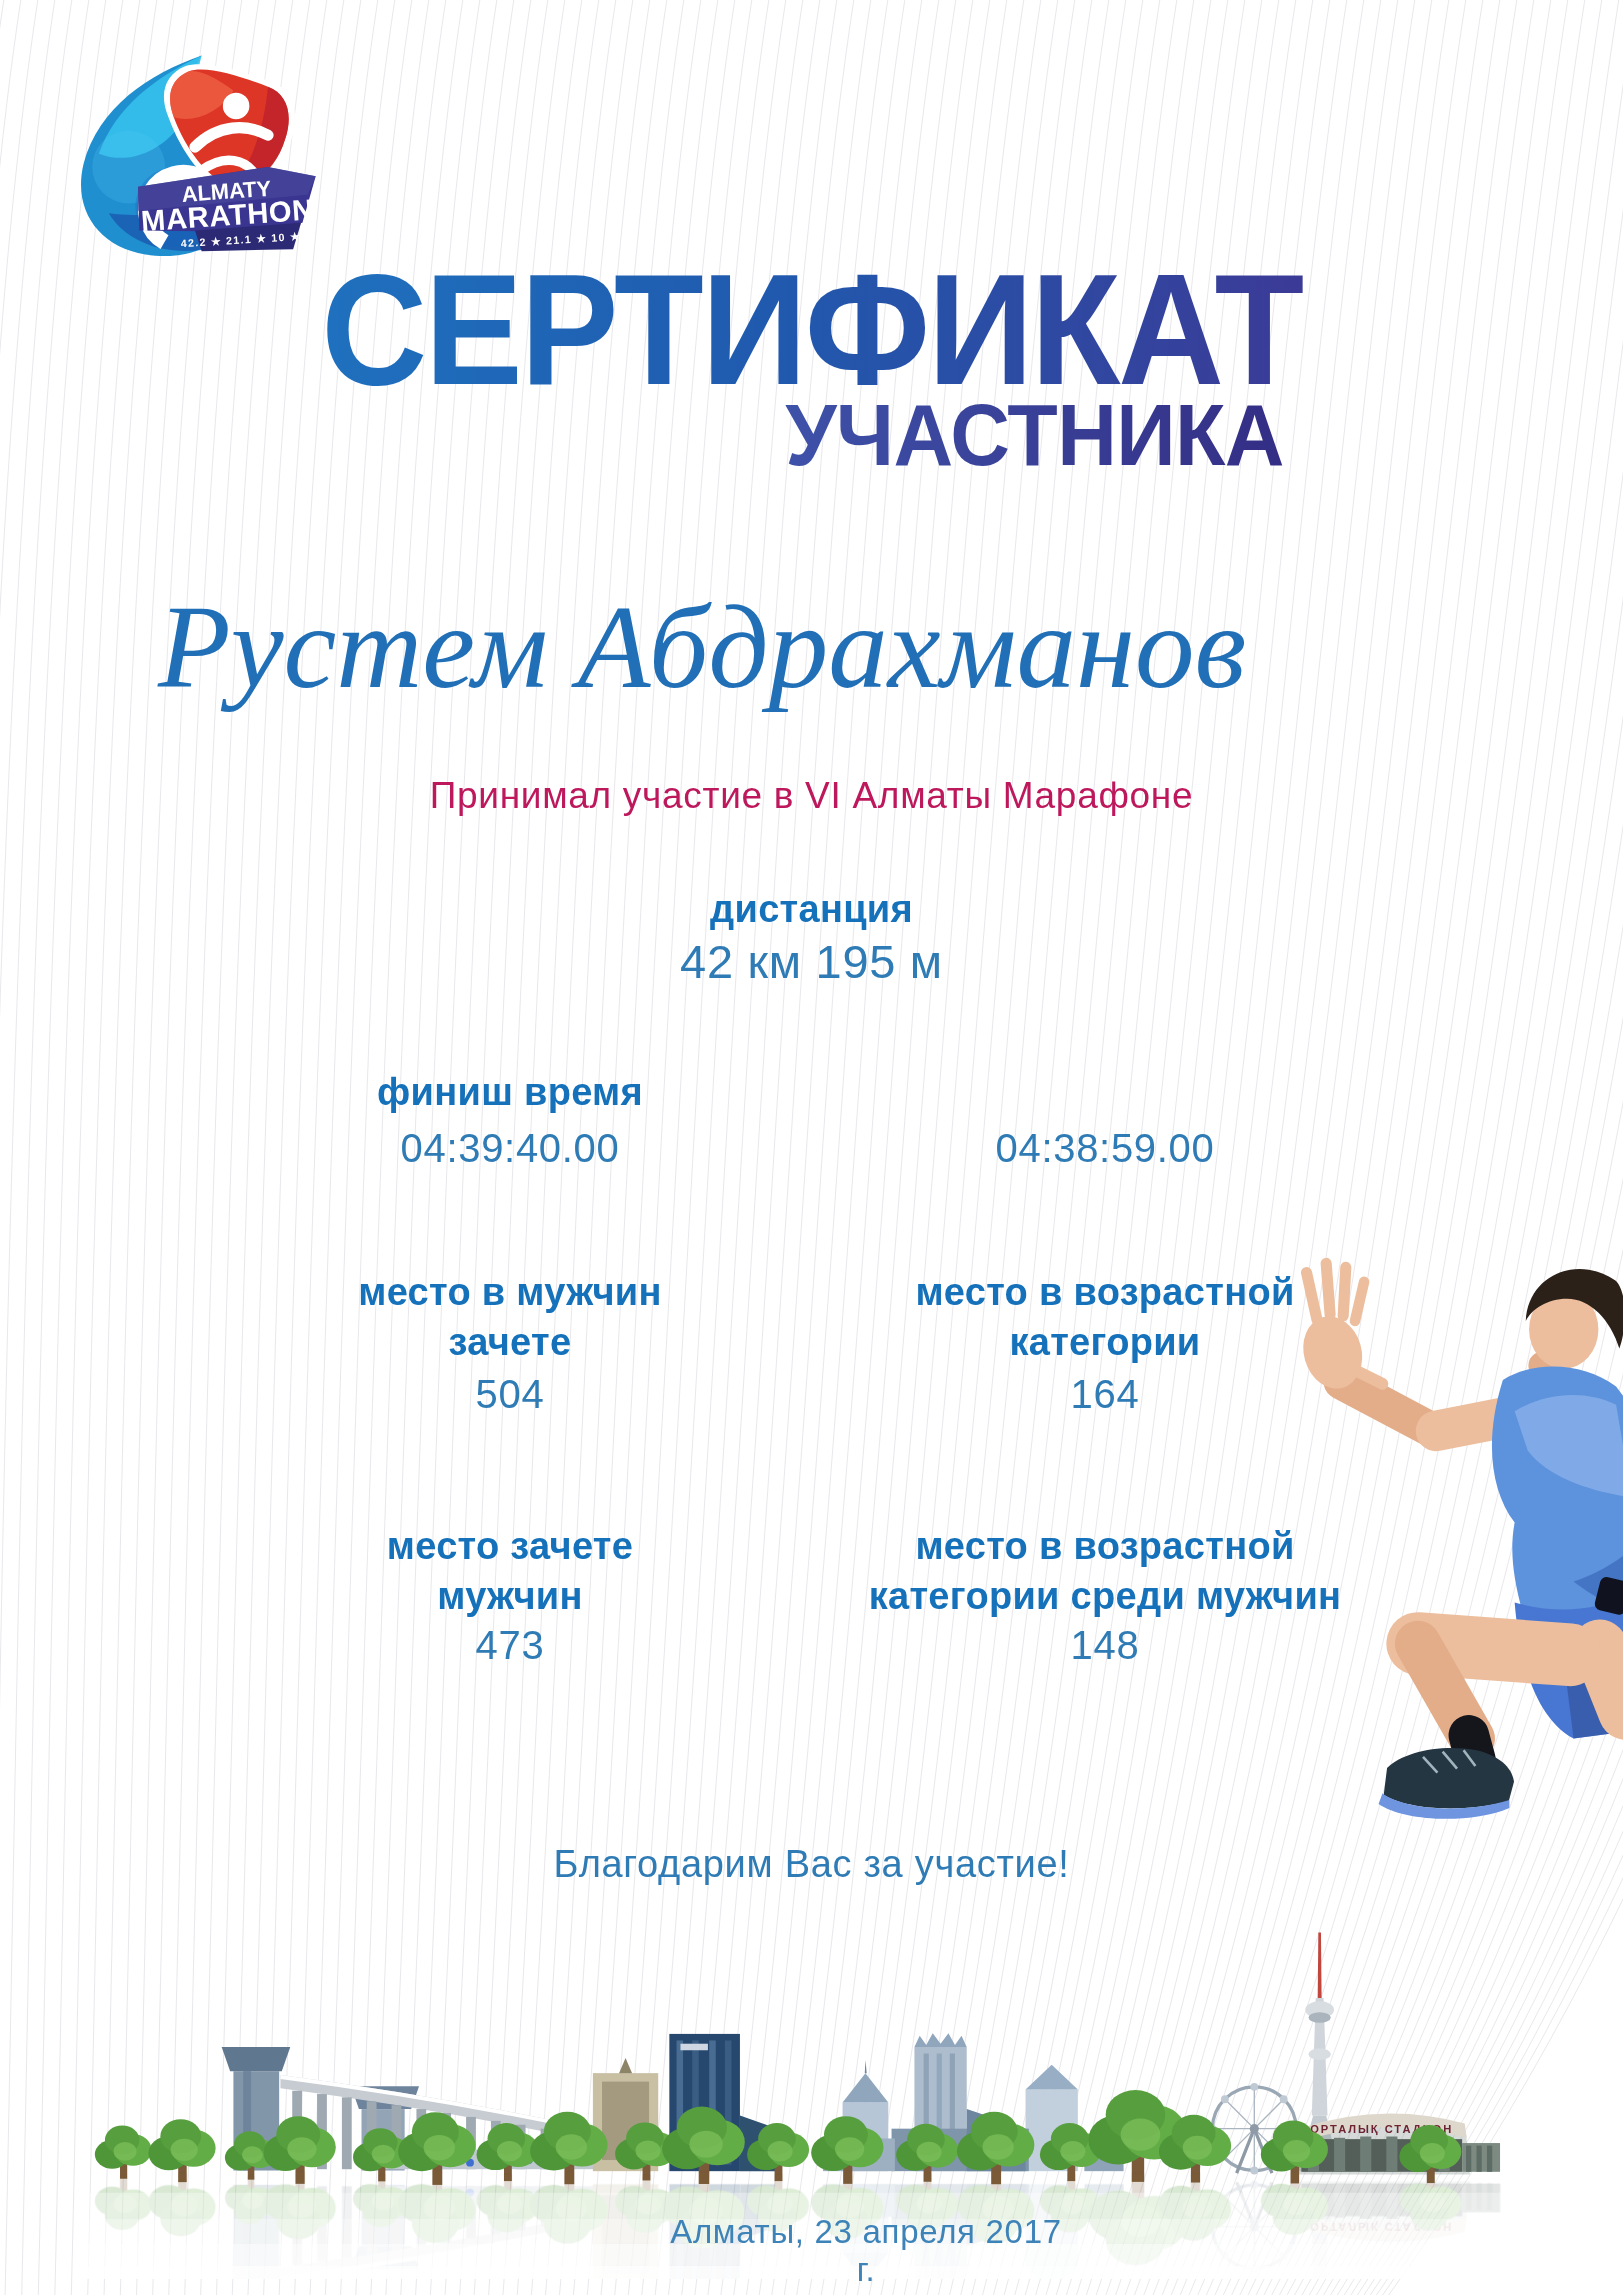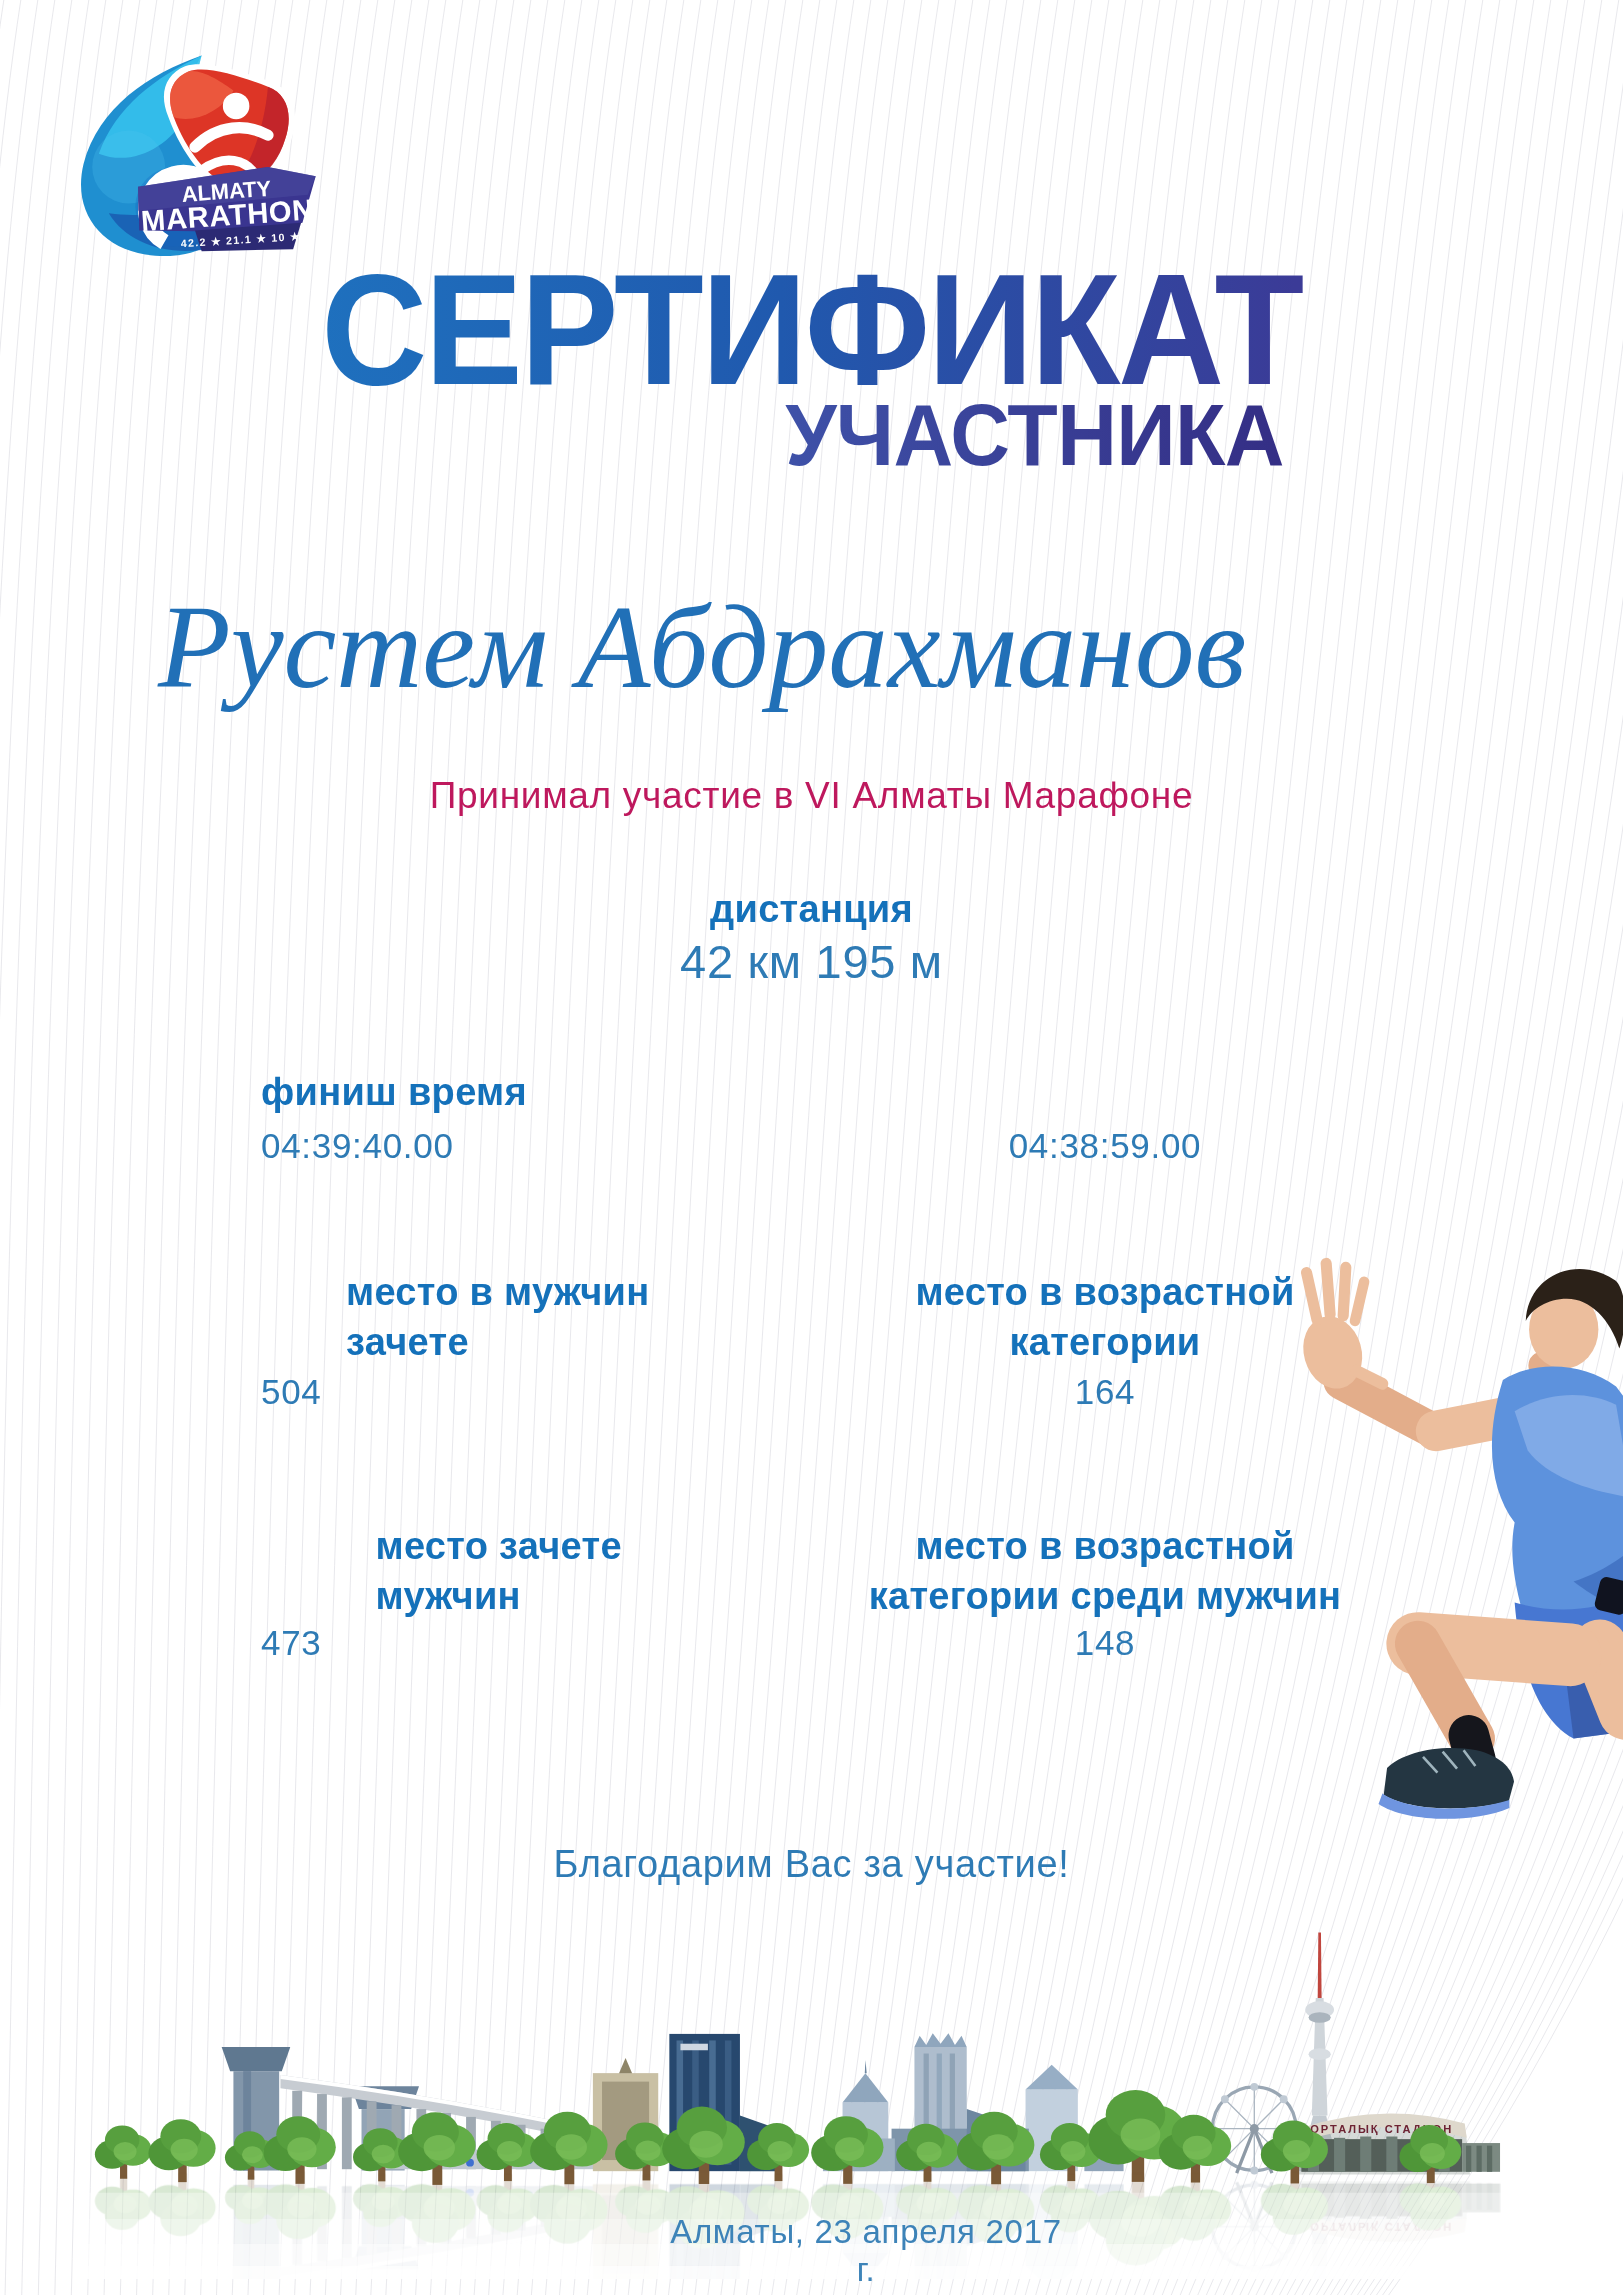--- a/index.html
+++ b/index.html
@@ -21,25 +21,25 @@
          transform:scaleX(.95);transform-origin:100% 50%;
          background:linear-gradient(90deg,#3e51a8,#342e85);
          -webkit-background-clip:text;background-clip:text;color:transparent;}
 
   .name{top:576px;left:158px;width:1308px;text-align:left;z-index:2;
         font-family:"Liberation Serif",serif;font-style:italic;font-size:119px;
         color:#2170b7;line-height:1.2;}
   .participation{top:775px;font-size:37px;color:#be185d;letter-spacing:0.7px;z-index:2;}
 
   .lbl{font-weight:bold;color:#1471ba;font-size:38px;line-height:1.32;letter-spacing:0.3px;}
-  .val{color:#2e7bb5;font-size:35px;letter-spacing:0.7px;}
+  .val{color:#2e7bb5;font-size:40px;letter-spacing:0.7px;}
   .dist-lbl{top:884px;z-index:2;}
   .dist-val{top:934px;font-size:47px;z-index:2;}
 
-  .col-l{left:261px;width:510px;z-index:2;}
+  .col-l{left:255px;width:510px;text-align:center;z-index:2;}
   .col-r{left:850px;width:510px;text-align:center;z-index:2;}
   .narrow-1{max-width:340px;margin:0 auto;}
   .narrow-2{max-width:281px;margin:0 auto;}
 
   .thanks{top:1843px;font-size:38px;color:#2e7bb5;letter-spacing:0.7px;z-index:2;}
   .skyline-svg{left:84px;top:1913px;z-index:1;}
   .runner-svg{left:1207px;top:1215px;z-index:1;}
   .footer-date{top:2213px;left:670px;width:392px;text-align:center;font-size:33px;
                color:#3d83b8;letter-spacing:0.7px;z-index:4;}
 </style>

